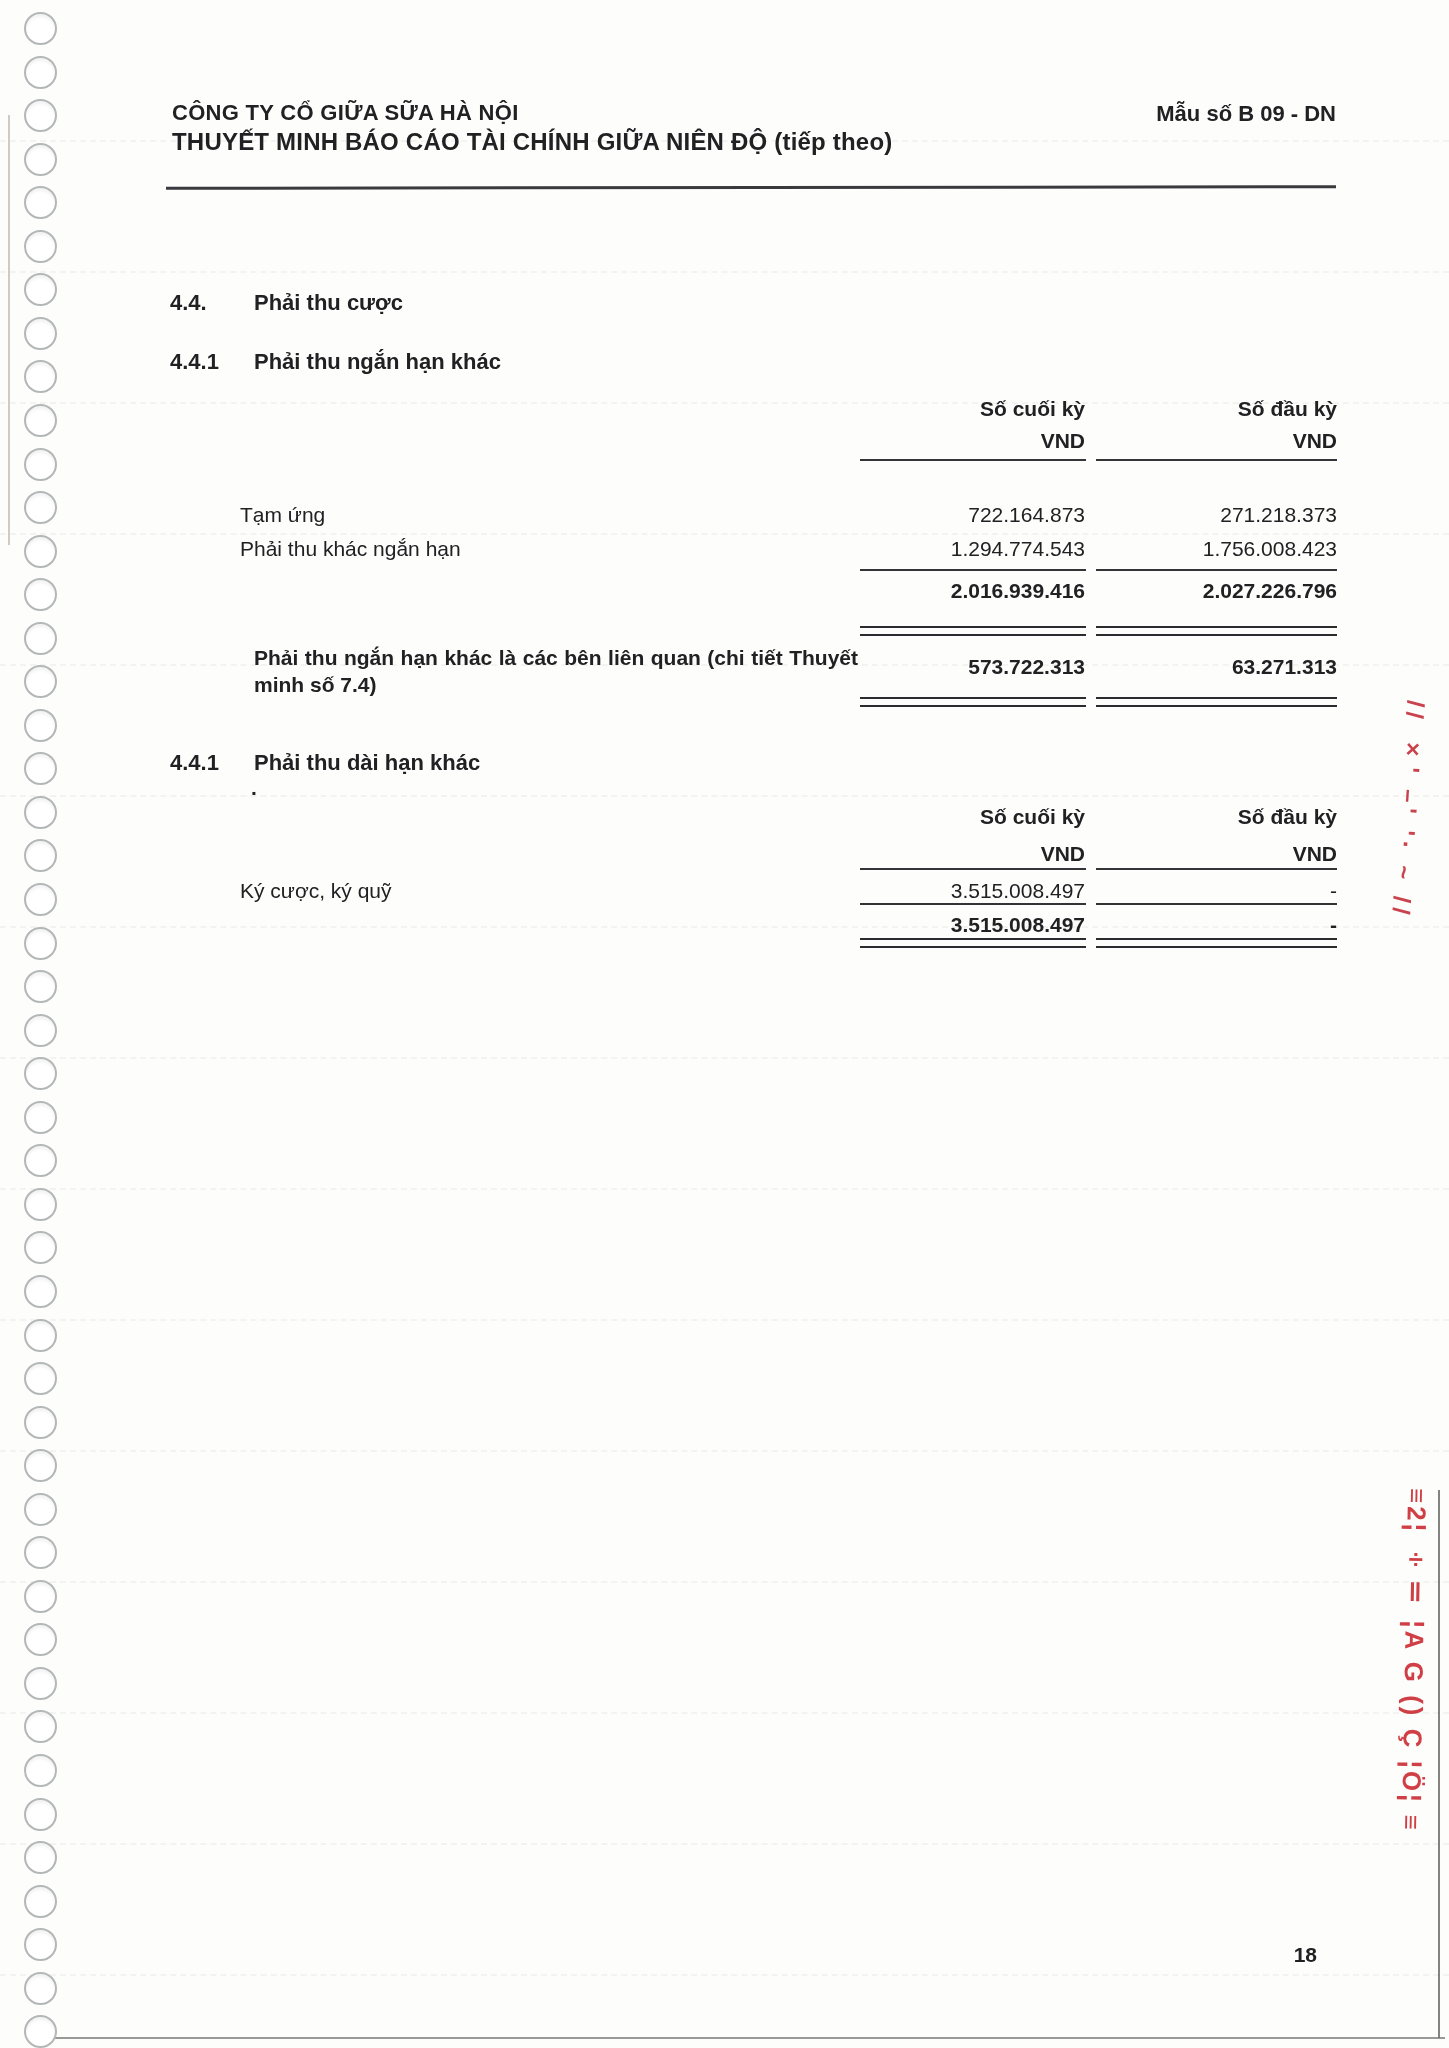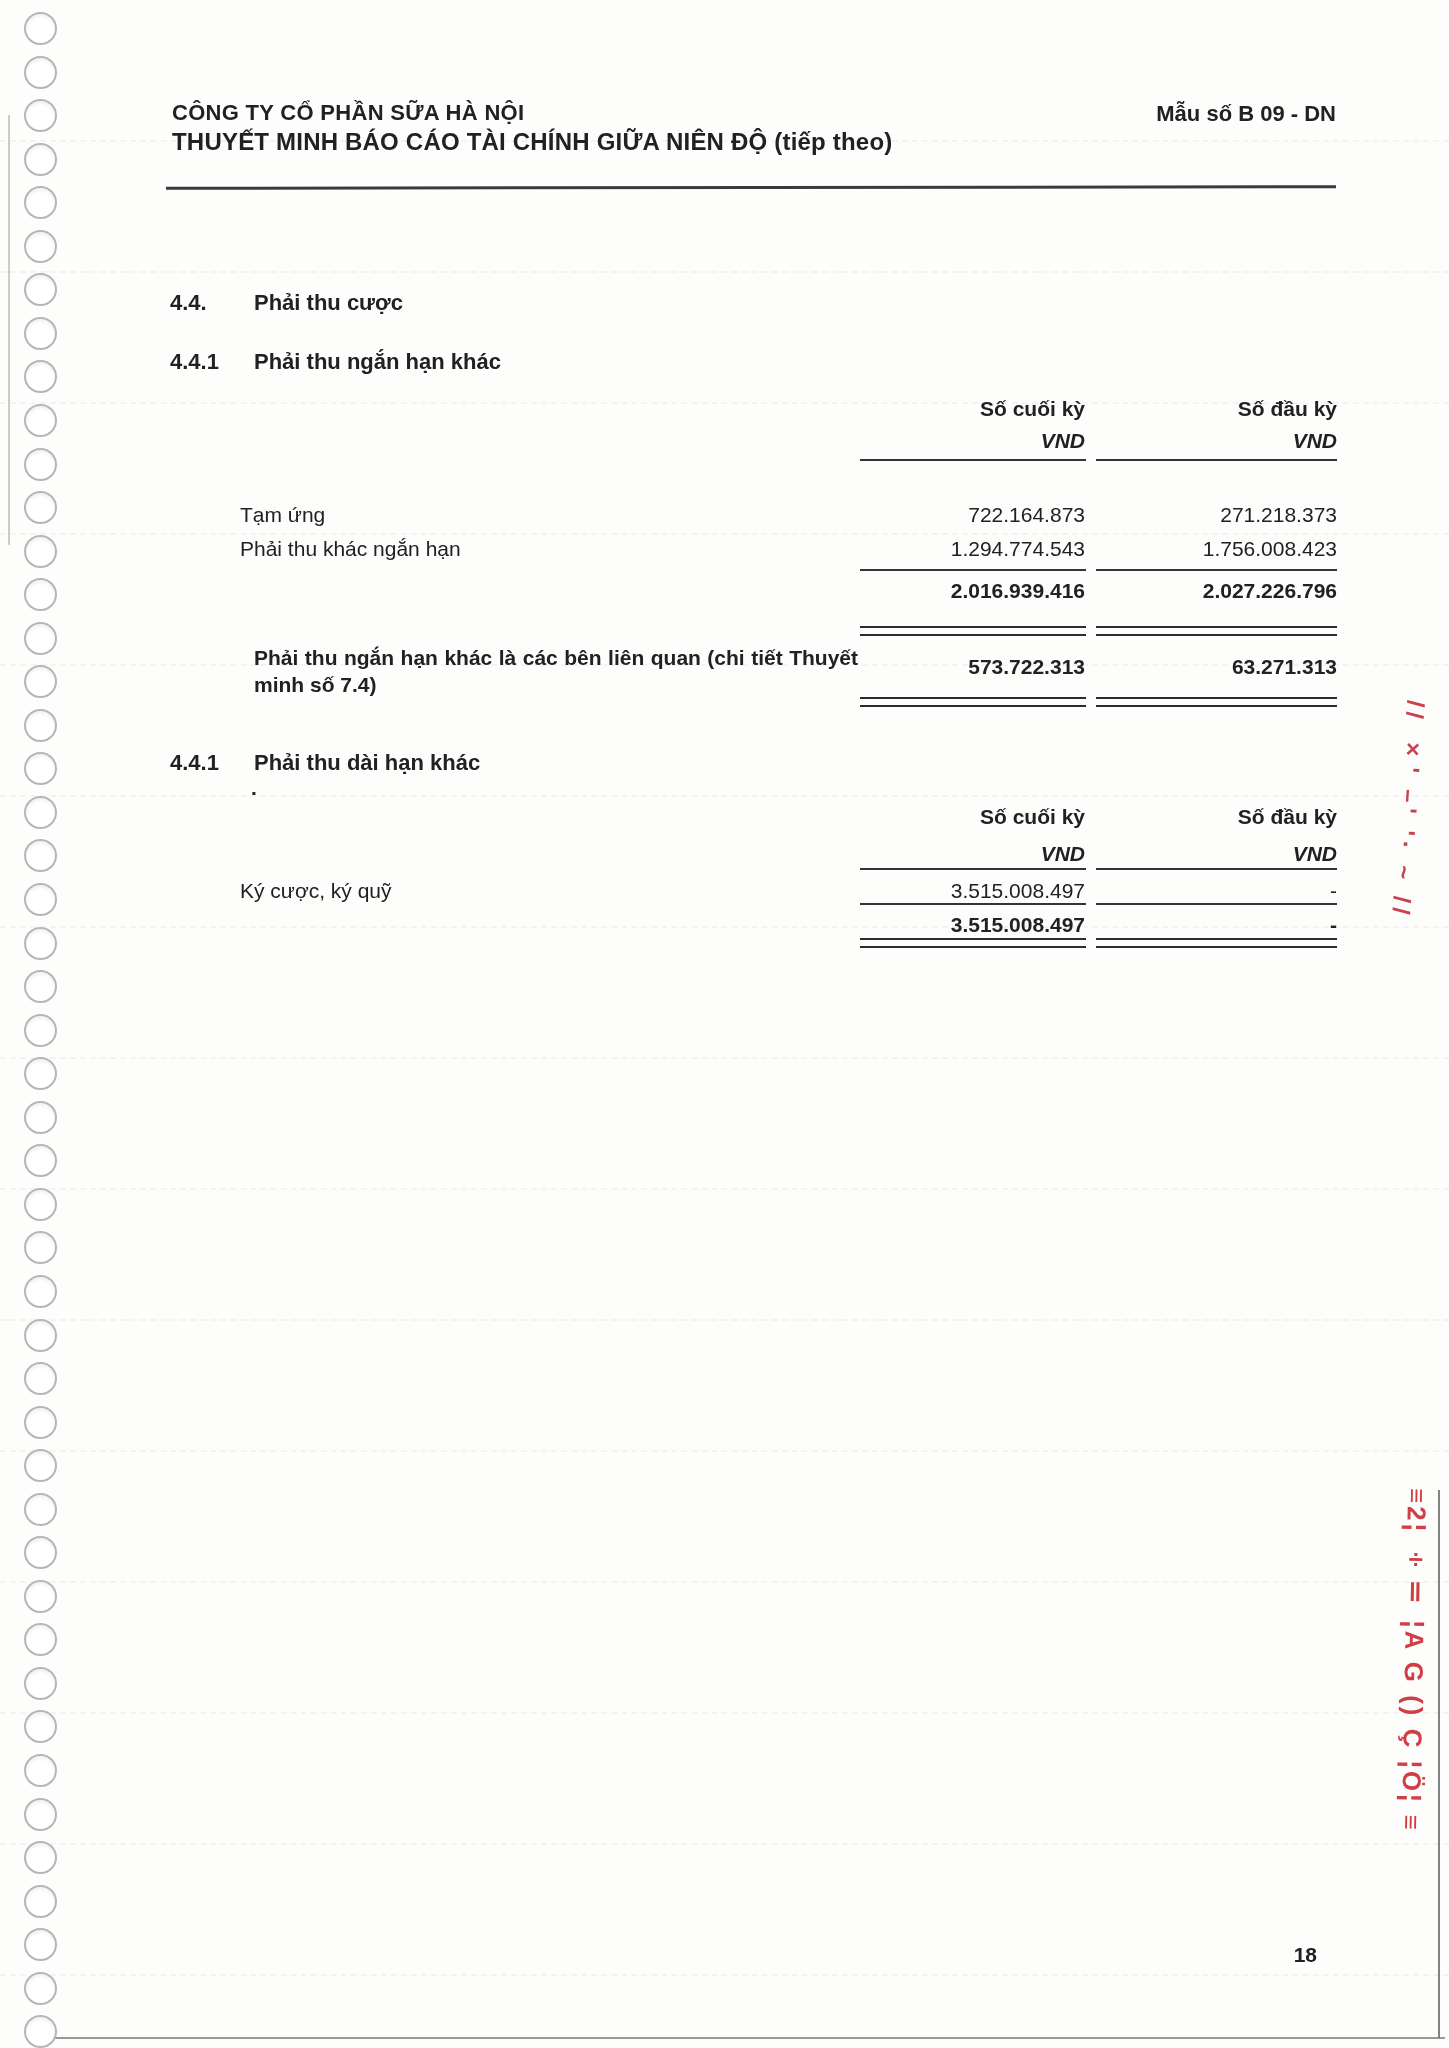--- a/index.html
+++ b/index.html
@@ -4,21 +4,21 @@
 <style>
   html,body{margin:0;padding:0;background:#e8e8e6;}
   .page{
     position:relative; width:1449px; height:2048px;
     background:#fdfdfc; overflow:hidden;
     font-family:"Liberation Sans", sans-serif;
     color:#212124;
   }
   .abs{position:absolute;}
   .b{font-weight:bold;}
-  .it{font-style:italic;margin-left:31px;}
+  .it{margin-left:31px;}
   .fs21{font-size:21px;}
   .fs22{font-size:22px;}
   .fs28{font-size:24px;}
   
   .company{left:172px; top:100px; letter-spacing:.3px;}
   .doctitle{left:172px; top:128px; letter-spacing:.2px;}
   .formno{right:113px; top:101px;}
   .hrule{left:166px; top:186px; width:1170px; height:2.5px; background:#3a3a3e; transform:rotate(-.08deg);}
   
   .secnum{left:170px;}
@@ -64,21 +64,21 @@
   .streak{
     position:absolute; left:0; width:1449px; height:0;
     border-top:2px dashed rgba(60,60,60,.05);
   }
 </style>
 </head>
 <body>
 
 <div class="page">
 
-  <div class="abs b fs22 company">CÔNG TY CỔ PHẦN SỮA HÀ NỘI</div>
+  <div class="abs b fs22 company">CÔNG TY CỔ GIỮA SỮA HÀ NỘI</div>
   <div class="abs b fs28 doctitle">THUYẾT MINH BÁO CÁO TÀI CHÍNH GIỮA NIÊN ĐỘ (tiếp theo)</div>
   <div class="abs b fs22 formno">Mẫu số B 09 - DN</div>
   <div class="abs hrule"></div>
 
   <div class="abs b fs22 secnum y290">4.4.</div>
   <div class="abs b fs22 sectitle y290">Phải thu cược</div>
 
   <div class="abs b fs22 secnum y349">4.4.1</div>
   <div class="abs b fs22 sectitle y349">Phải thu ngắn hạn khác</div>
 

